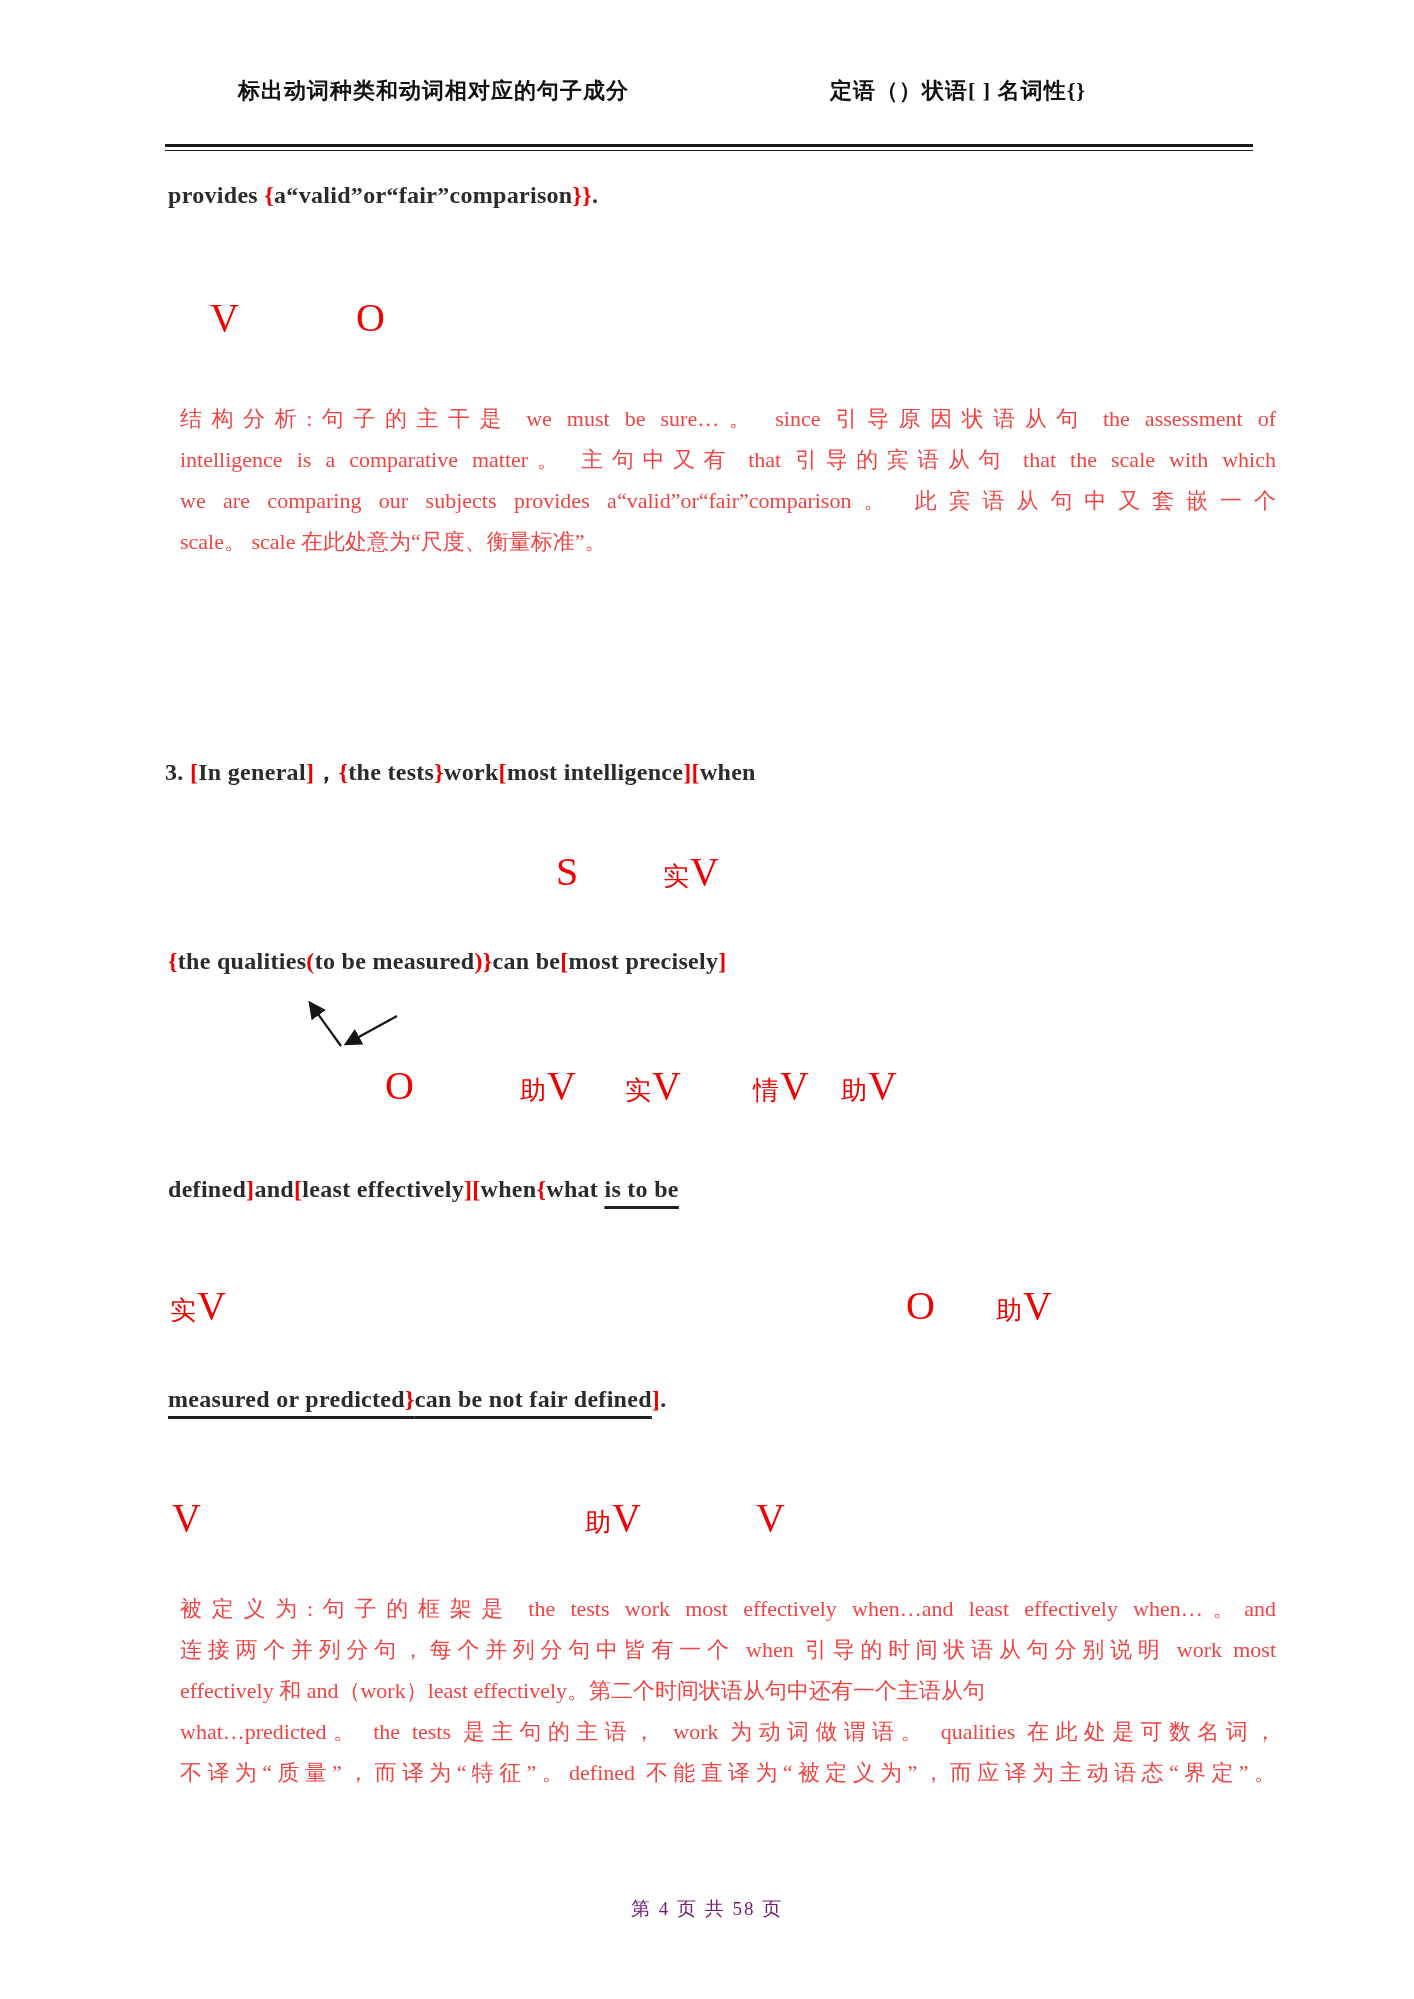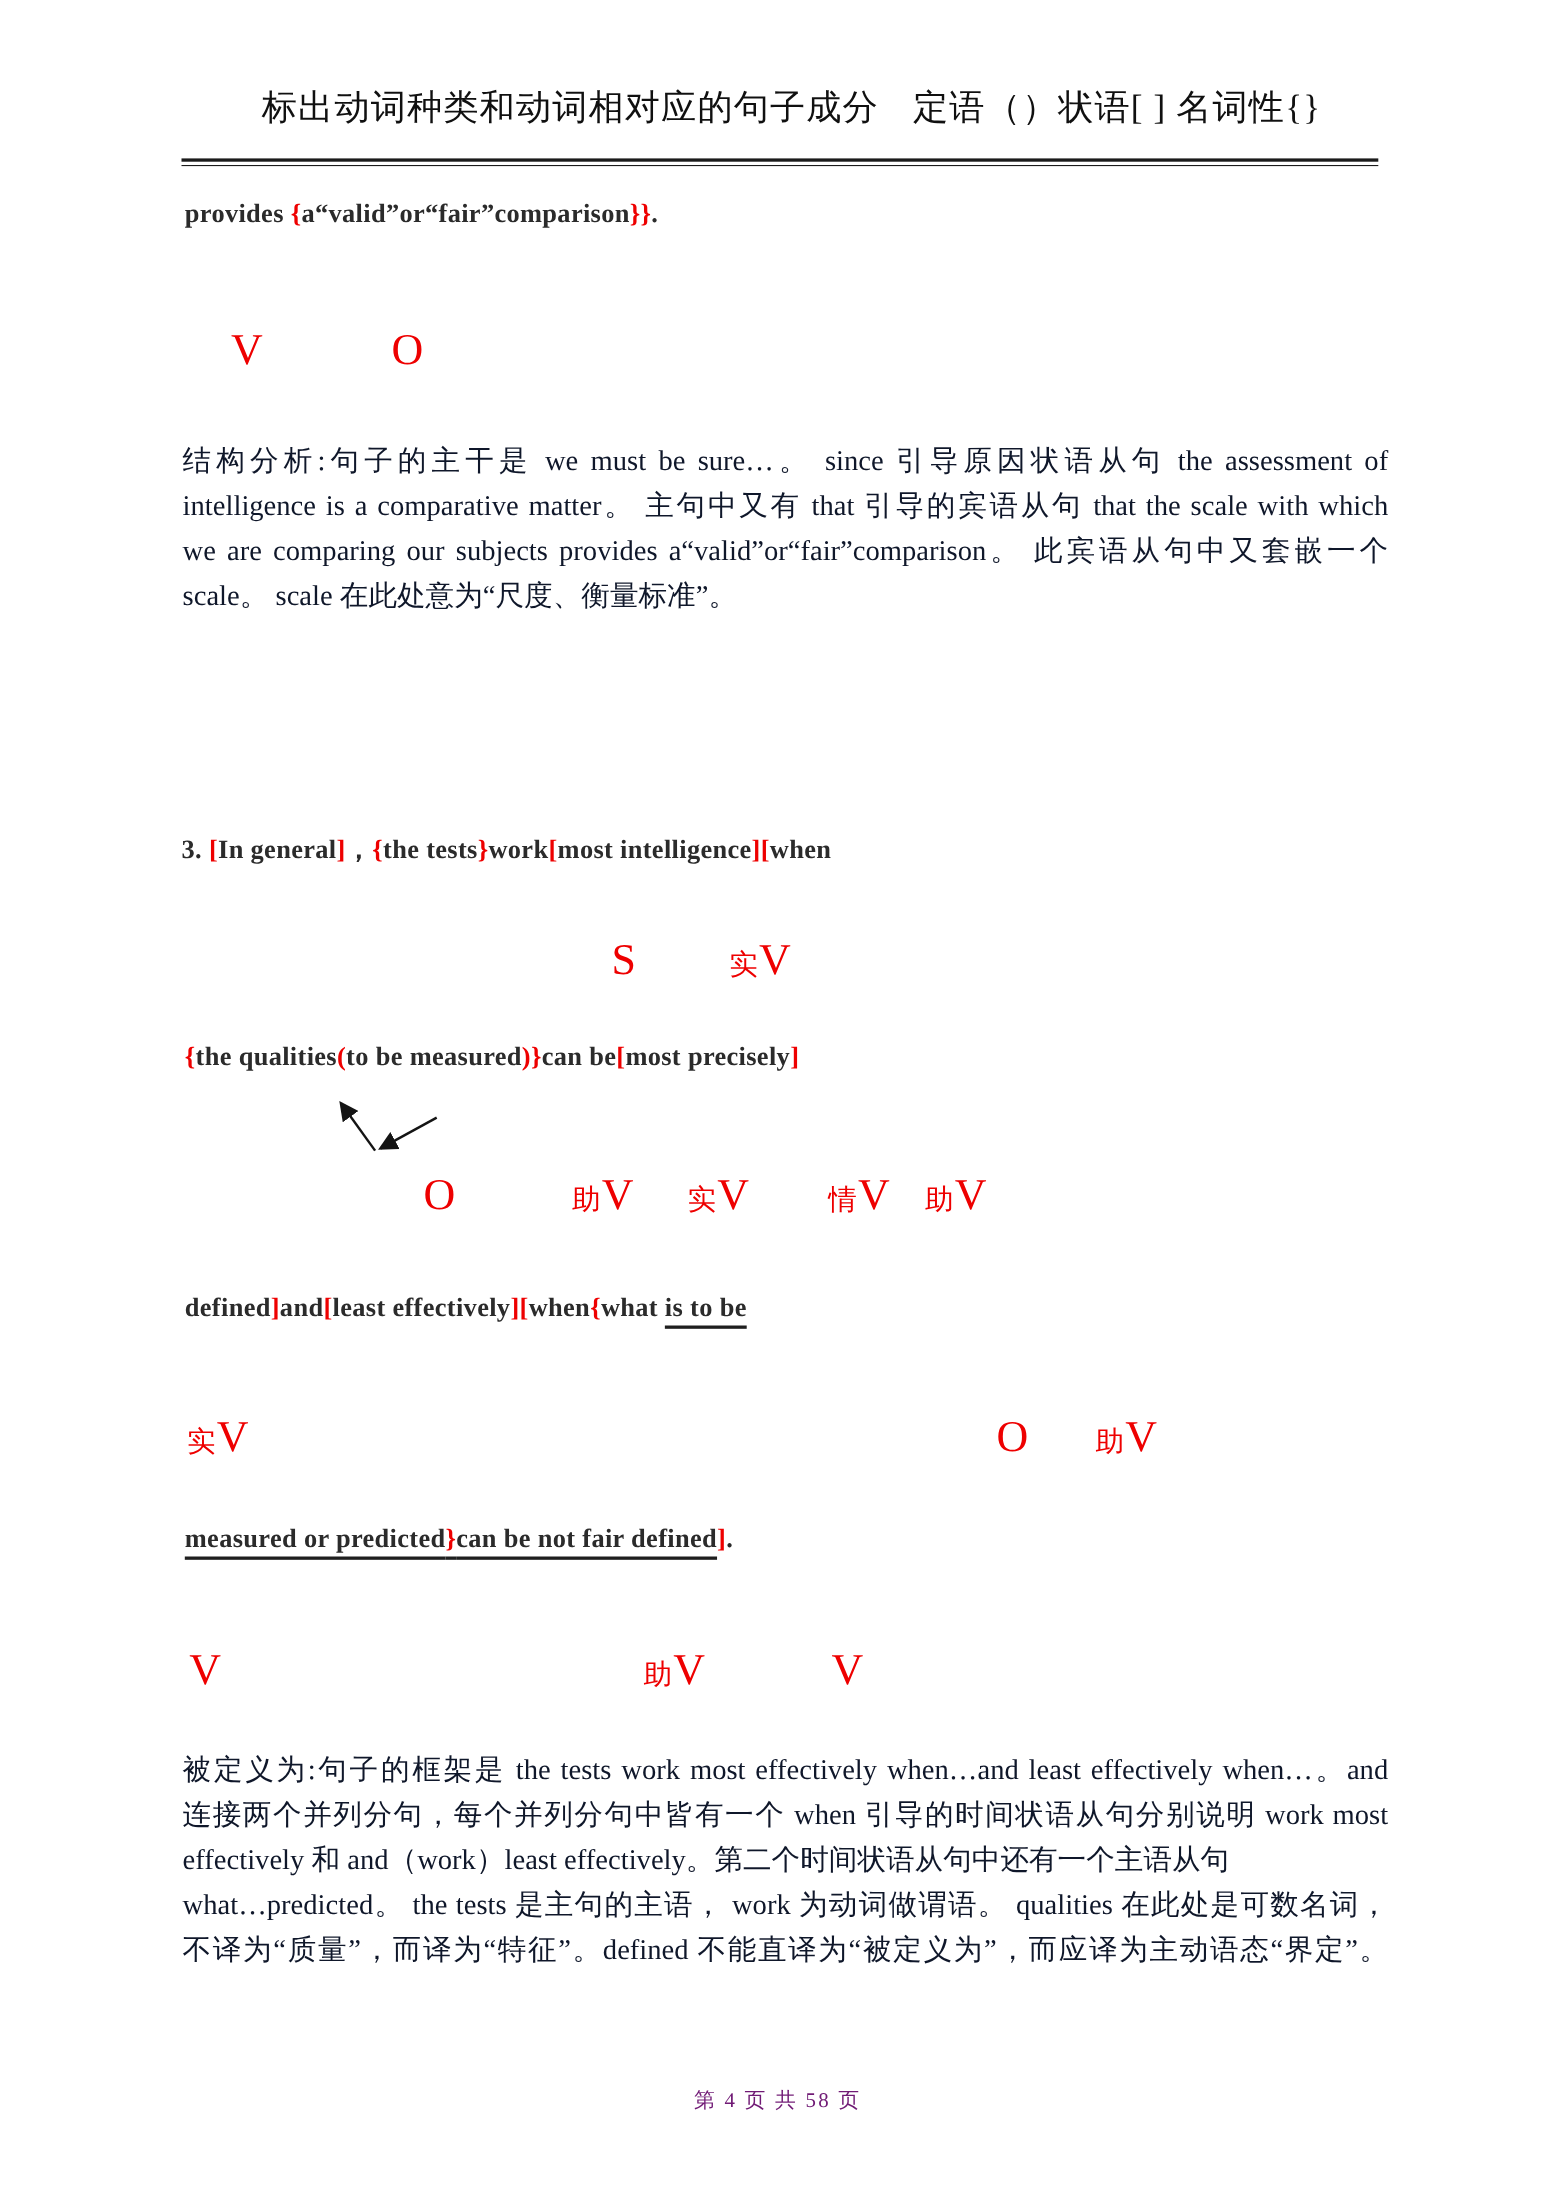--- a/index.html
+++ b/index.html
@@ -1,29 +1,29 @@
 <!DOCTYPE html>
 <html style="--red: #ee0000;"><head>
 <meta charset="utf-8">
 <style>
   html,body{margin:0;padding:0;background:#ffffff;}
   .page{
     position:relative;width:1414px;height:1999px;background:#ffffff;
     font-family:"Liberation Serif","DejaVu Serif",serif;color:#1f1f1f;overflow:hidden;
   }
-  .hdr{position:absolute;font-weight:normal;font-size:32px;color:#101010;white-space:nowrap;letter-spacing:1px;}
+  .hdr{position:absolute;font-weight:bold;font-size:22px;color:#101010;white-space:nowrap;letter-spacing:1px;}
   .rule{position:absolute;left:165px;top:144px;width:1088px;height:3px;
         border-top:3px solid #1b1b1b;border-bottom:1px solid #1b1b1b;}
   .hl{position:absolute;font-weight:bold;font-size:24px;color:#2b2b2b;white-space:nowrap;letter-spacing:.3px;}
   .hl .red{color:var(--red,#ee0000);}
   .hl .u{text-decoration:underline;text-decoration-thickness:3px;text-underline-offset:9px;text-decoration-color:#1f1f1f;}
   .lbl{position:absolute;color:var(--red,#ee0000);font-size:40px;line-height:1.1;white-space:nowrap;}
   .lbl .pre{font-size:26px;letter-spacing:1px;}
   .lbl .main{font-size:40px;}
-  .para{position:absolute;left:166px;width:1096px;font-size:26px;line-height:41px;color:#0f172a;}
+  .para{position:absolute;left:180px;width:1096px;font-size:22px;line-height:41px;color:#ef4444;}
   .pline{width:100%;white-space:nowrap;}
   .pline.just{white-space:normal;text-align:justify;text-align-last:justify;}
   .arrows{position:absolute;left:0;top:0;pointer-events:none;}
   .footer{position:absolute;left:0;top:1896px;width:100%;text-align:center;font-size:19px;color:#701a75;letter-spacing:2px;}
 </style>
 </head>
 <body>
 
 <div class="page">
 

